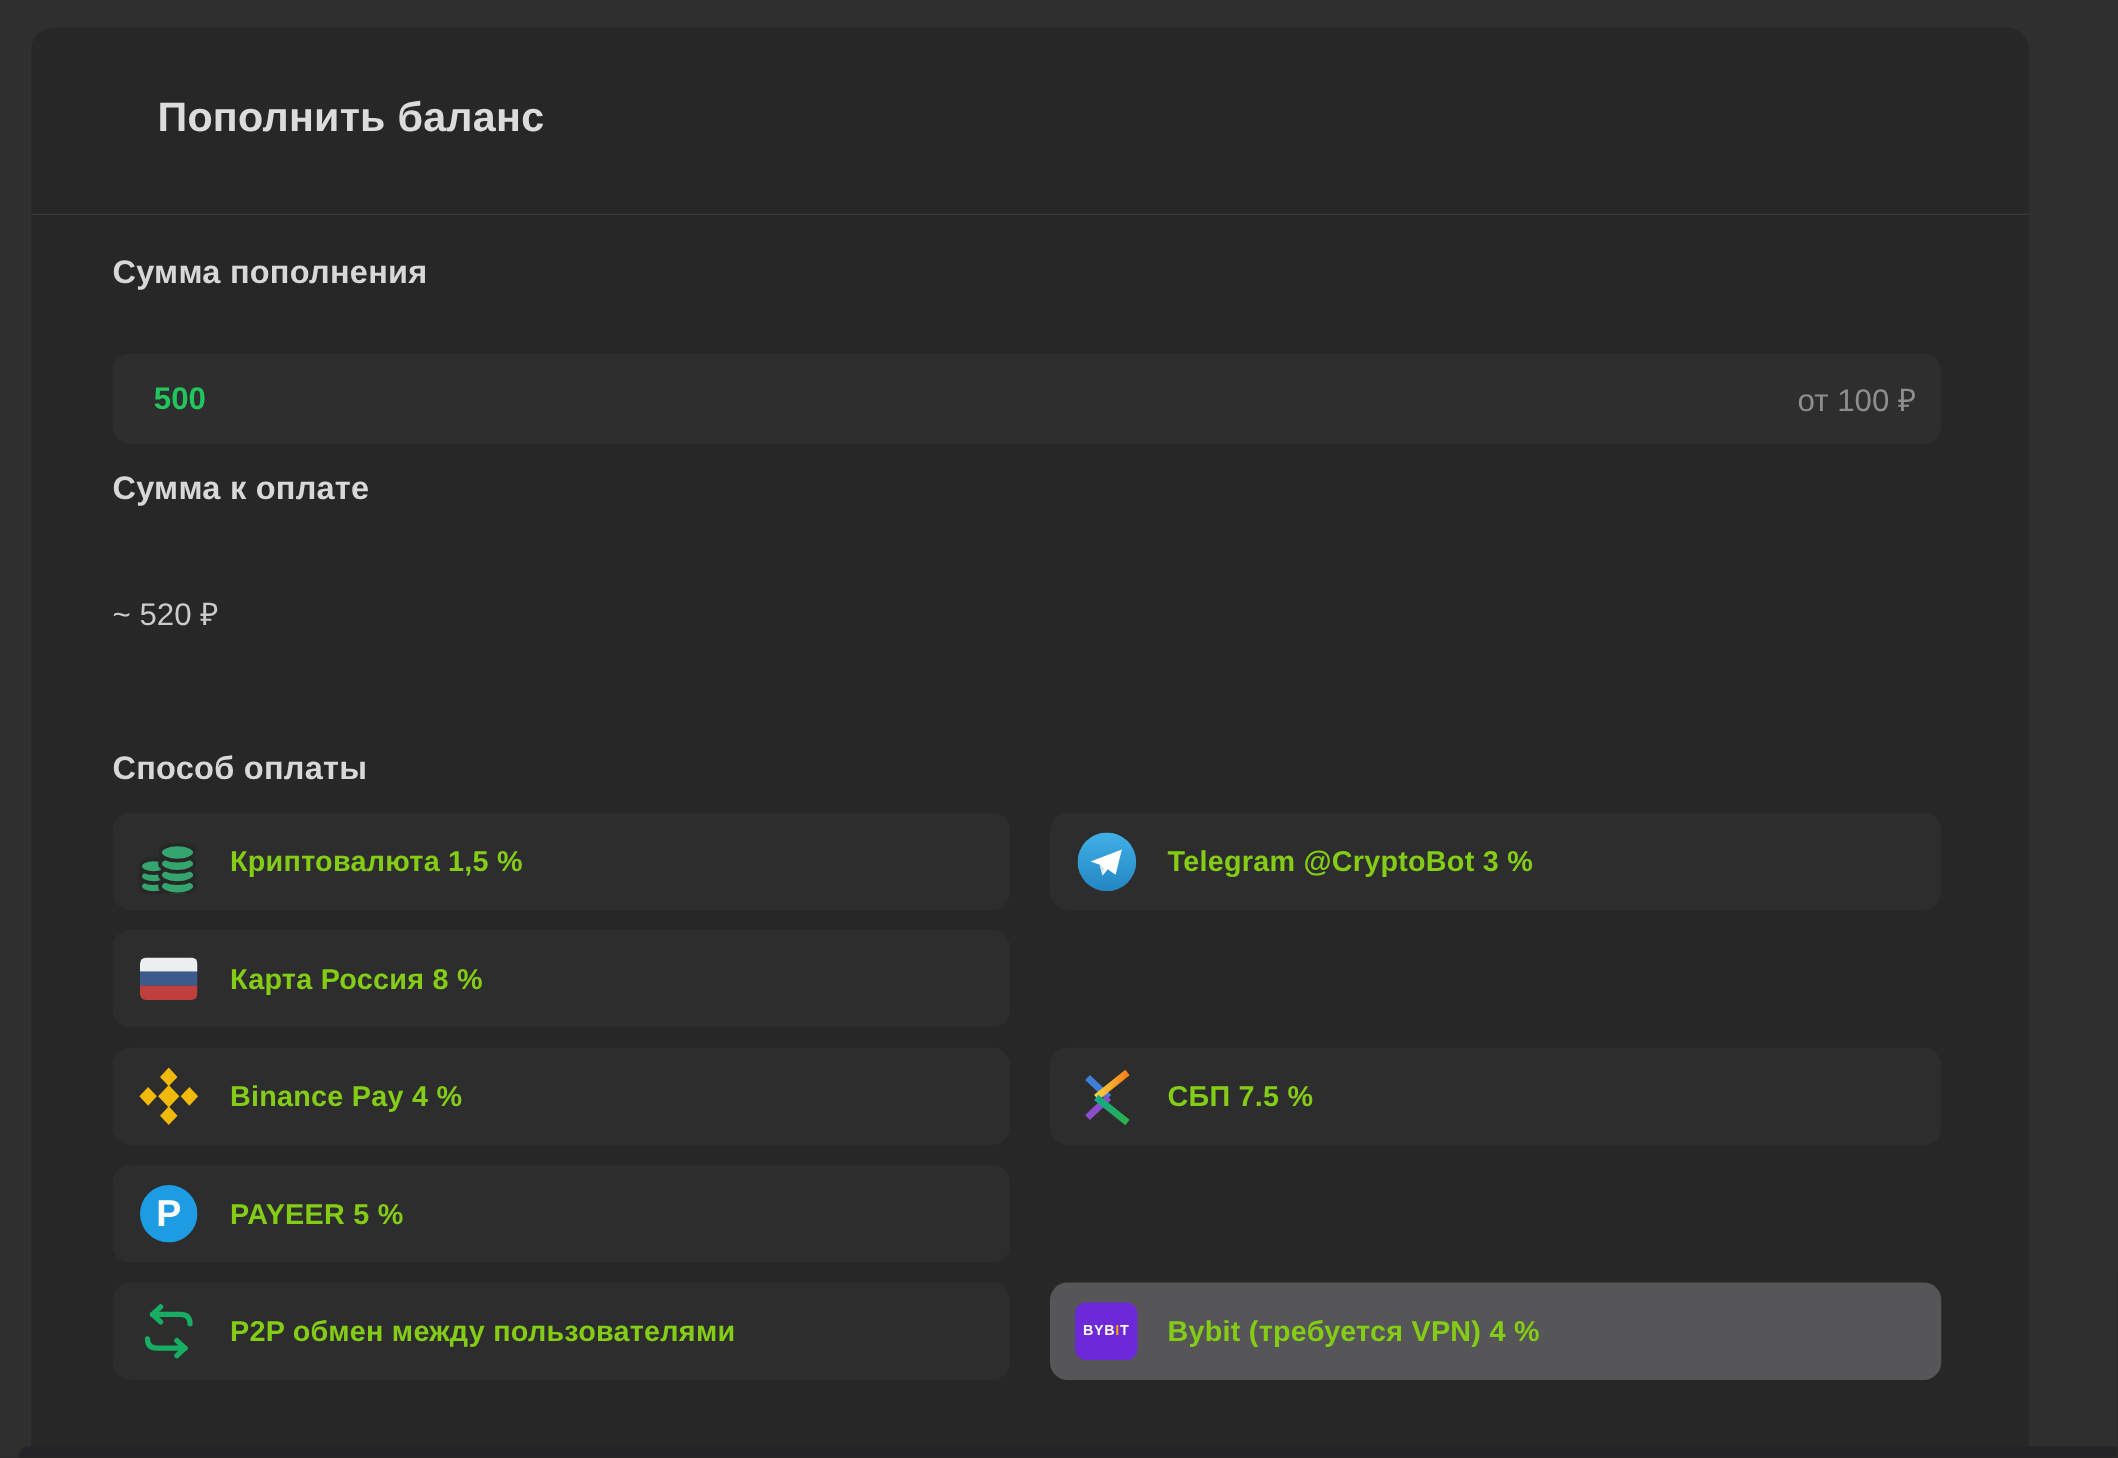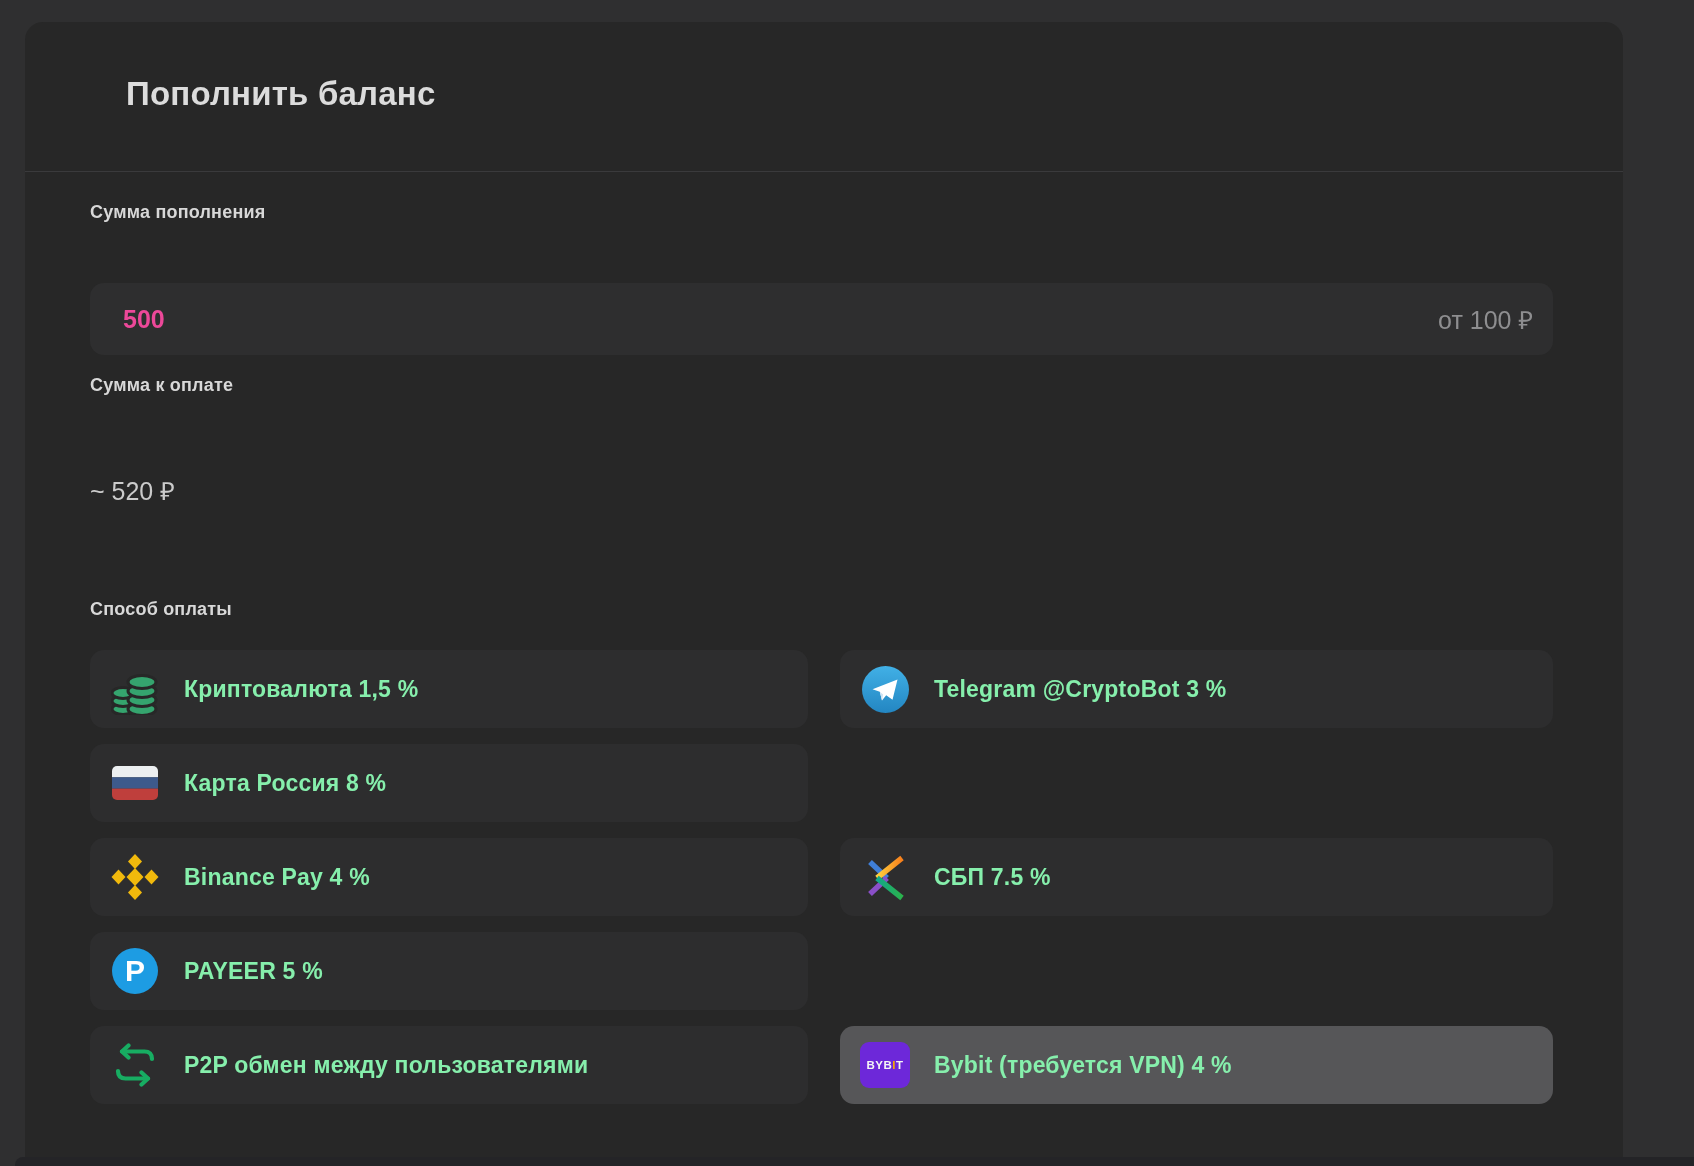--- a/index.html
+++ b/index.html
@@ -20,35 +20,35 @@
     position:absolute;left:0;top:0;width:100%;height:150px;
     border-bottom:1px solid var(--divider,#3a3a3c);
     box-sizing:border-box;
   }
   .card-title{
     position:absolute;left:65px;top:53px;
     font-size:33px;font-weight:700;color:#dcdcdc;letter-spacing:.2px;margin-left:36px;
   }
   .section-label{
     position:absolute;left:65px;
-    font-size:18px;font-weight:700;color:#d8d8d8;letter-spacing:.2px;
+    font-size:26px;font-weight:700;color:#d8d8d8;letter-spacing:.2px;
   }
   .lbl-amount{top:180px;}
   .lbl-payable{top:353px;}
   .lbl-methods{top:577px;}
   .amount-input-wrap{
     position:absolute;left:65px;top:261px;width:1463px;height:72px;
   }
   .amount-input{
     width:100%;height:100%;box-sizing:border-box;
     background:var(--input_bg,#2e2e2f);
     border:none;outline:none;border-radius:14px;
     padding:0 180px 0 33px;
     font-family:"Liberation Sans",sans-serif;
-    font-size:25px;font-weight:700;color:#ec4899;
+    font-size:25px;font-weight:700;color:#22c55e;
   }
   .amount-hint{
     position:absolute;right:20px;top:50%;transform:translateY(-50%);
     font-size:25px;font-weight:400;color:var(--hint_text,#8e8e90);
     pointer-events:none;
   }
   .payable-value{
     position:absolute;left:65px;top:415px;
     font-size:25px;font-weight:400;color:#cbcbcb;margin-top:36px;
   }
@@ -65,21 +65,21 @@
     display:flex;align-items:center;
     padding-left:19px;box-sizing:border-box;gap:23px;
     cursor:pointer;
   }
   .method-btn.selected{background:var(--tile_selected_bg,#565658);}
   .method-icon{
     width:52px;height:58px;flex:0 0 52px;
     display:flex;align-items:center;justify-content:center;
   }
   .method-label{
-    font-size:23px;font-weight:700;color:#86efac;letter-spacing:.2px;
+    font-size:23px;font-weight:700;color:#84cc16;letter-spacing:.2px;
     white-space:nowrap;
   }
   .bybit-badge{
     width:50px;height:46px;border-radius:9px;
     background:#6d28d9;
     display:flex;align-items:center;justify-content:center;
     font-size:11.5px;font-weight:700;letter-spacing:.5px;color:#f5f5f5;
   }
   .bybit-badge .accent{color:var(--bybit_orange,#f7a600);}
   .bottom-strip{

